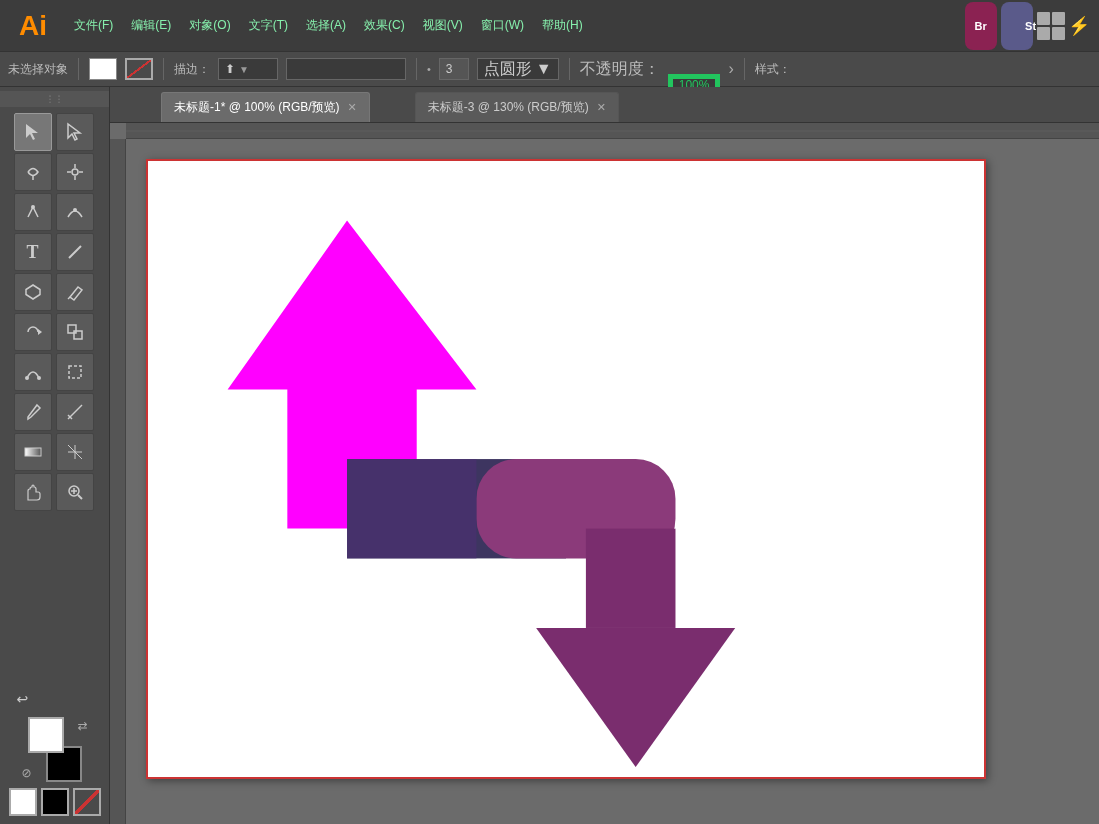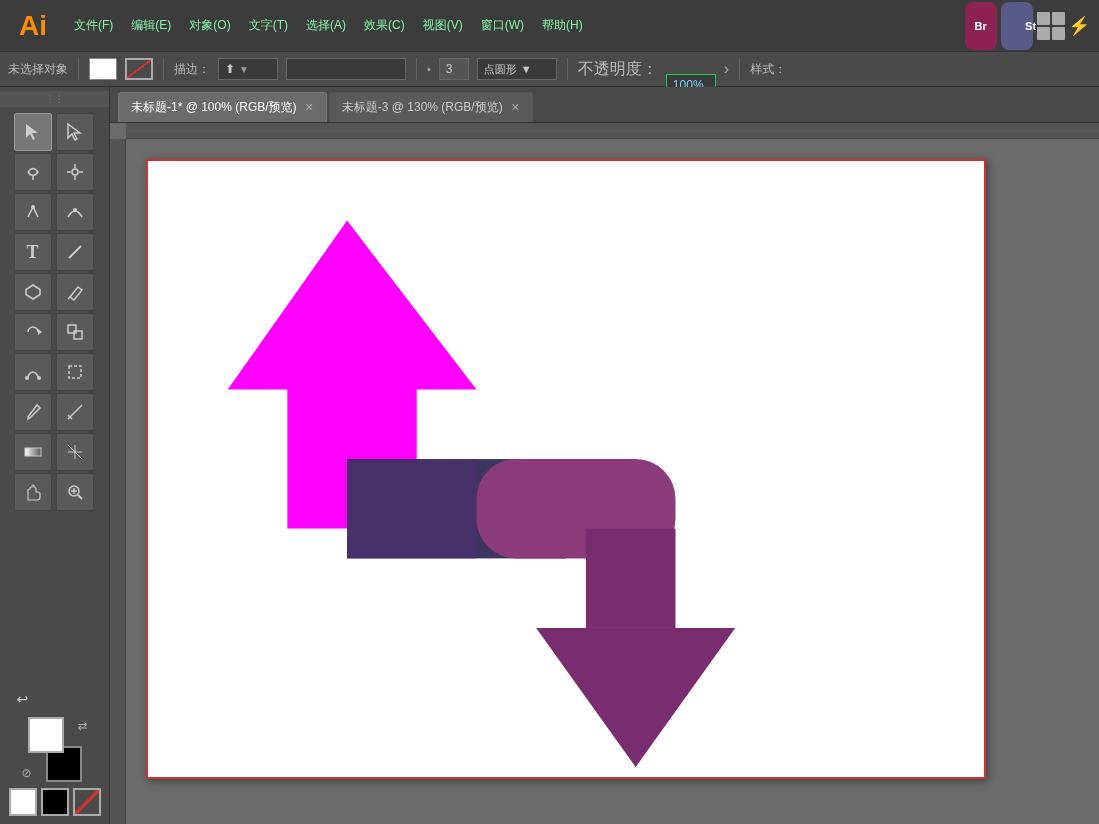--- a/index.html
+++ b/index.html
@@ -141,40 +141,40 @@
       display: flex;
       align-items: center;
       padding: 0 6px;
       min-width: 30px;
     }
     .toolbar-shape-select {
       height: 22px;
       background: #3a3a3a;
       border: 1px solid #666;
       color: #ccc;
-      font-size: 11px;
+      font-size: 16px;
       display: flex;
       align-items: center;
       padding: 0 6px;
       gap: 4px;
       min-width: 80px;
       cursor: pointer;
     }
     .toolbar-divider {
       width: 1px;
       height: 22px;
       background: #666;
       margin: 0 2px;
     }
     .toolbar-opacity-label { color: #bbb; font-size: 16px; }
     .toolbar-opacity-val {
       height: 22px;
       background: #3a3a3a;
-      border: 1px solid #22c55e;
-      color: #7dd3fc;
+      border: 5px solid #22c55e;
+      color: #22c55e;
       font-size: 12px;
       display: flex;
       align-items: center;
       padding: 0 6px;
       min-width: 50px;
       margin-top: 32px;
     }
     .toolbar-style-label { color: #bbb; font-size: 12px; }
 
     
@@ -274,20 +274,21 @@
       align-items: center;
       gap: 8px;
       cursor: pointer;
       font-size: 12px;
       color: #ccc;
       border: 1px solid #555;
       border-bottom: none;
       border-radius: 3px 3px 0 0;
       background: #5a5a5a;
       margin-right: 2px;
+      margin-left: 43px;
     }
     .tab.active {
       background: #6b6b6b;
       color: #fff;
       border-color: #777;
     }
     .tab-close {
       font-size: 11px;
       color: #aaa;
       cursor: pointer;

